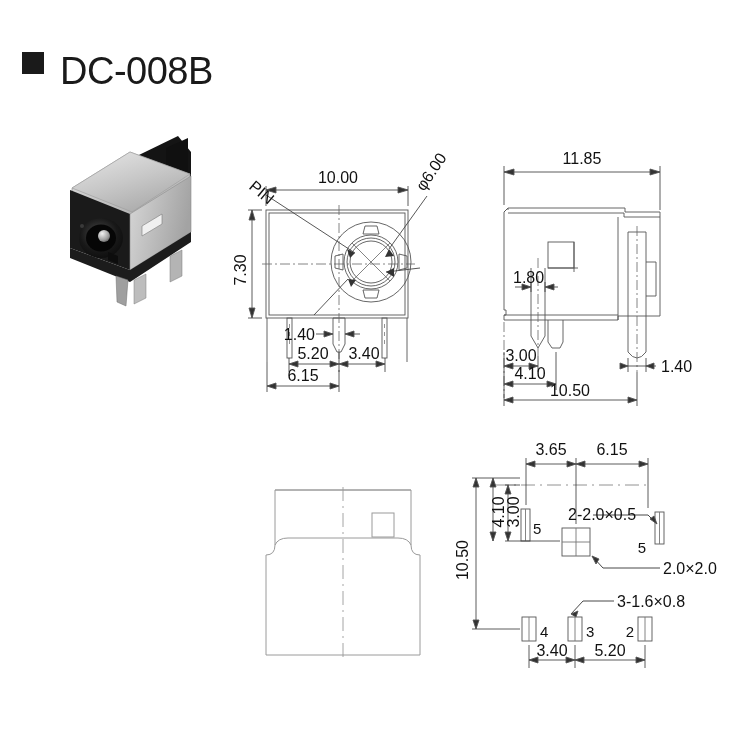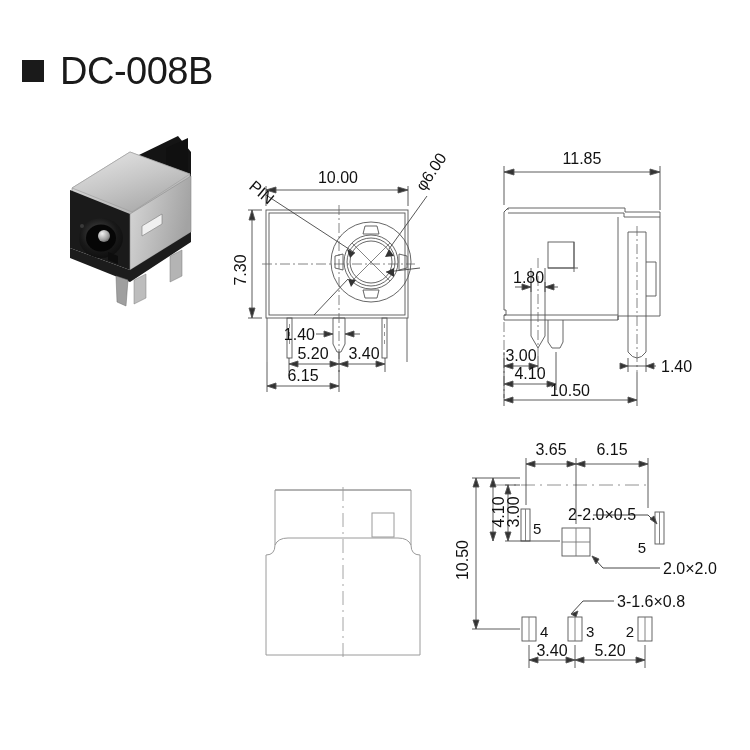--- a/index.html
+++ b/index.html
@@ -20,21 +20,20 @@
     inset: 0;
     width: 750px;
     height: 750px;
   }
   
   #title-block {
     position: absolute;
     left: 22px;
     top: 52px;
     display: flex;
-    align-items: center;
     gap: 16px;
   }
   #title-bullet {
     width: 22px;
     height: 22px;
     background: #1a1a1a;
     display: block;
   }
   #title-text {
     font-size: 38px;

